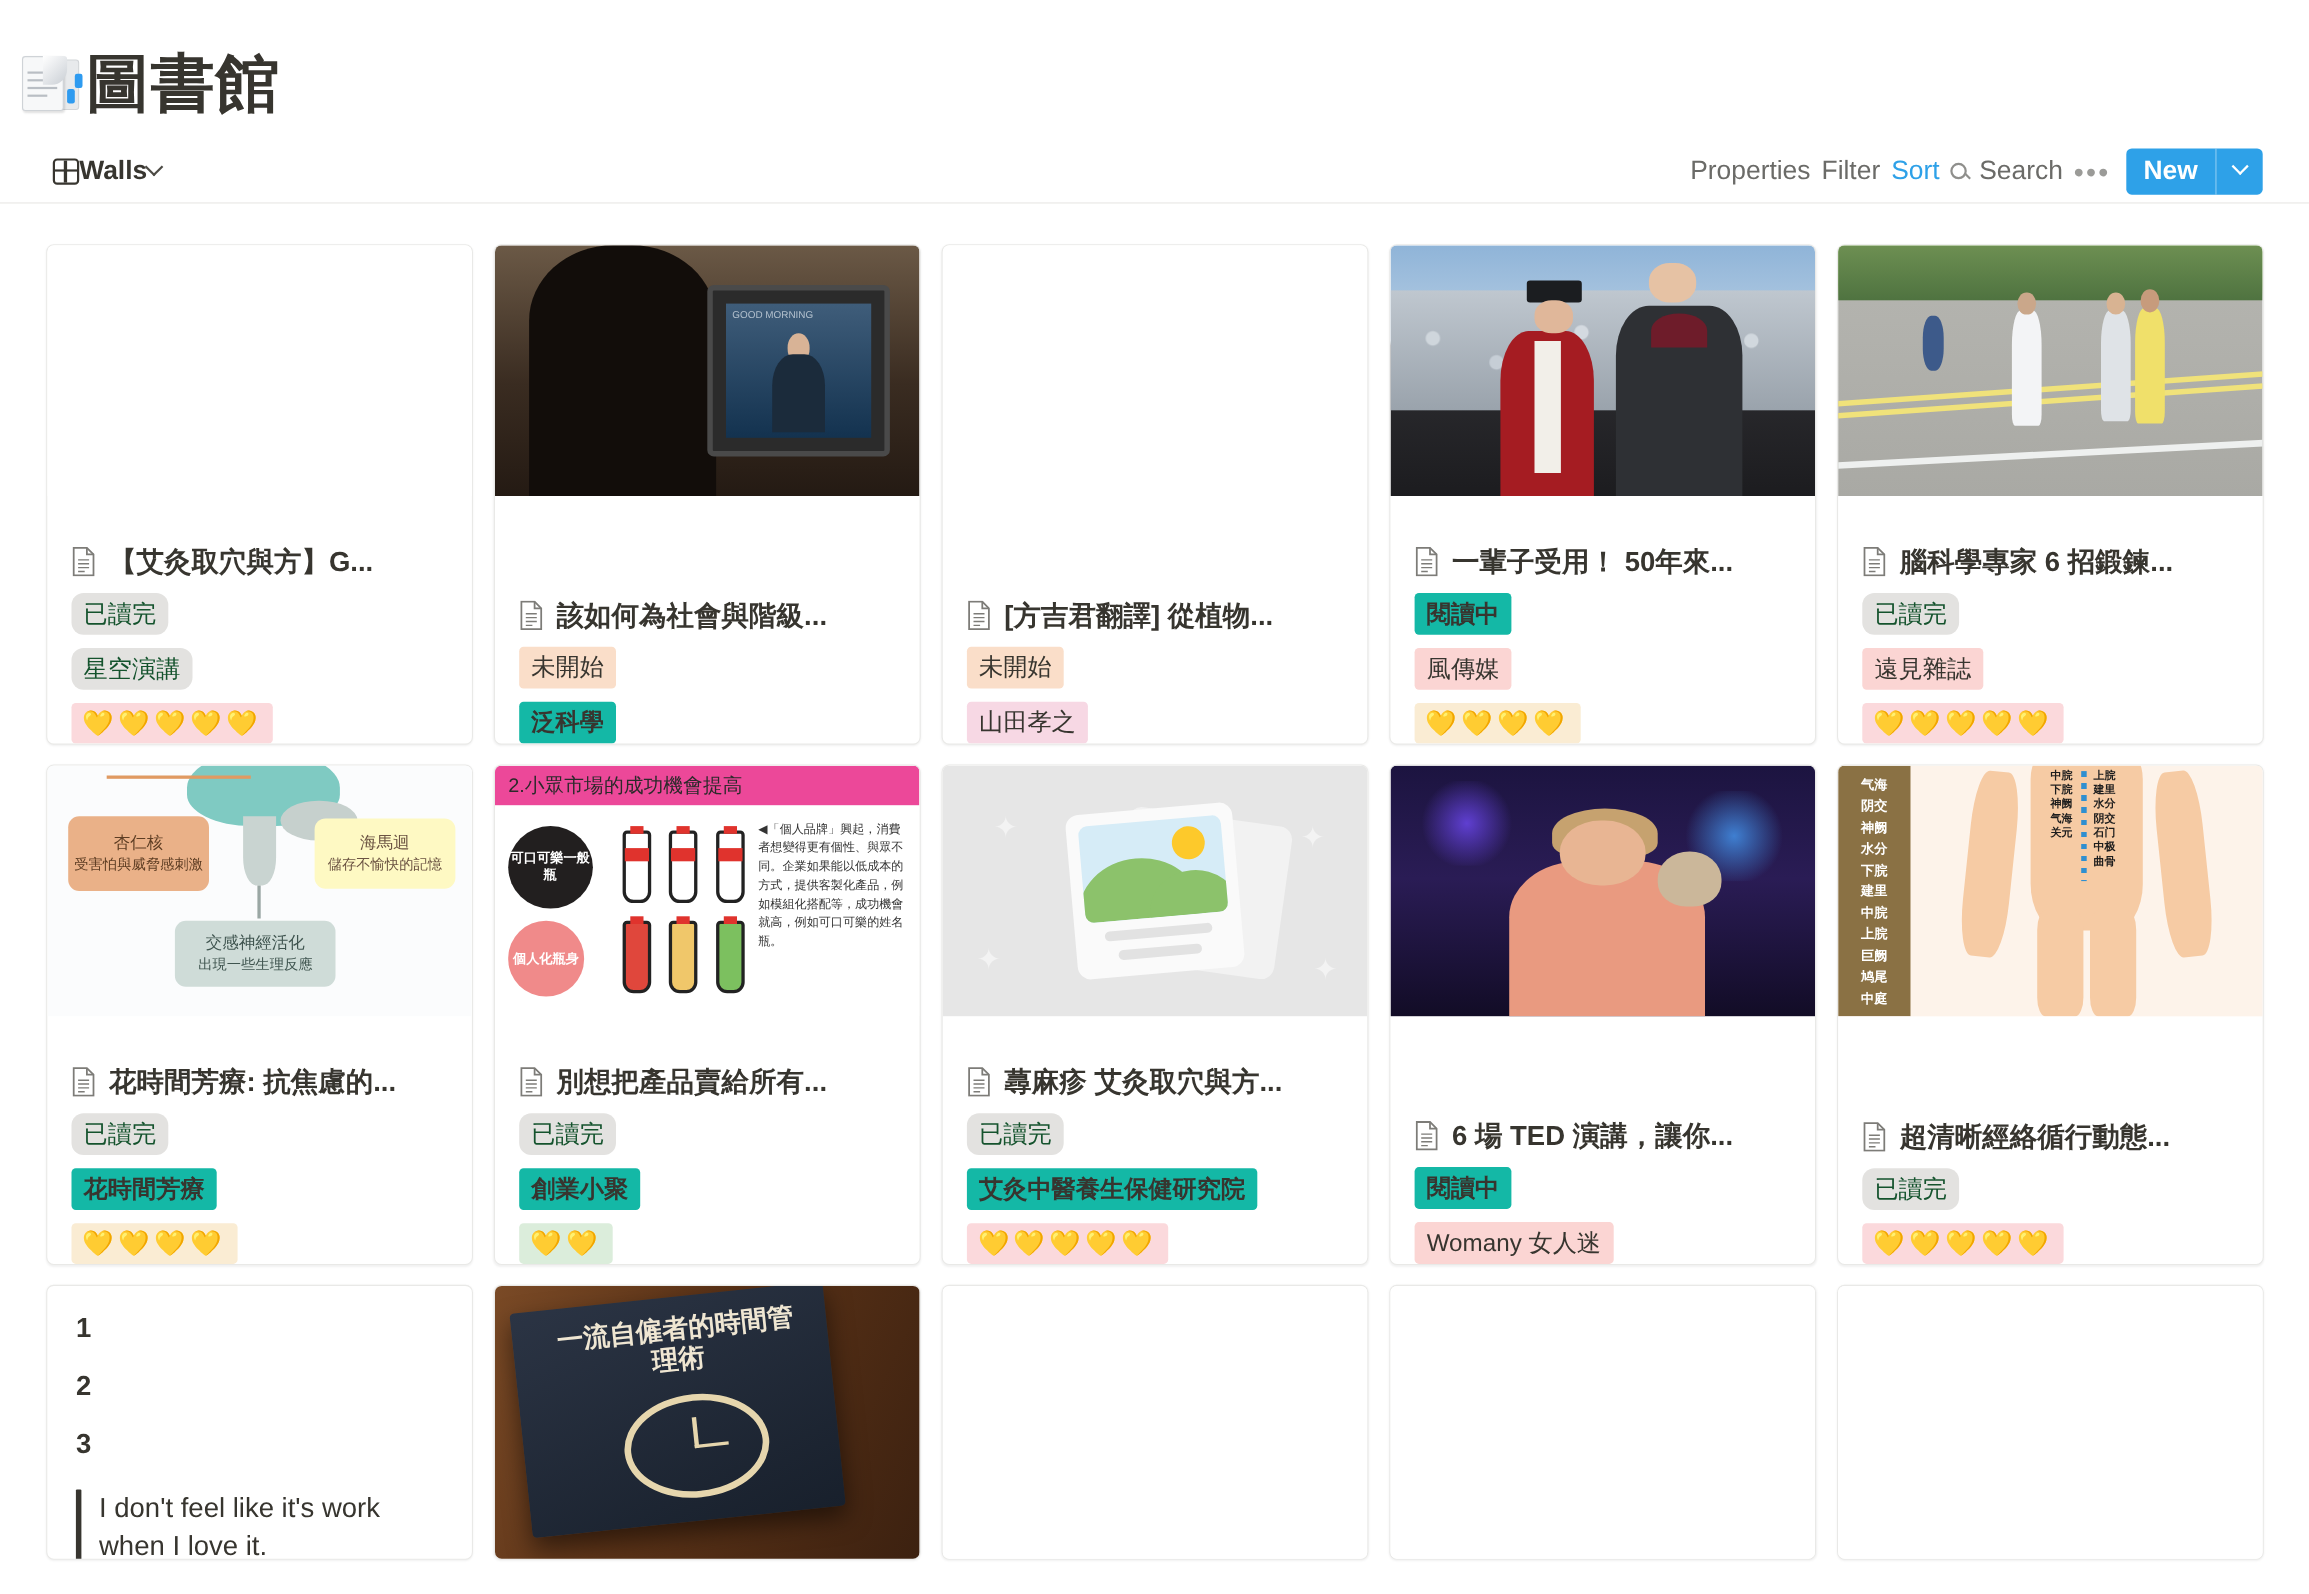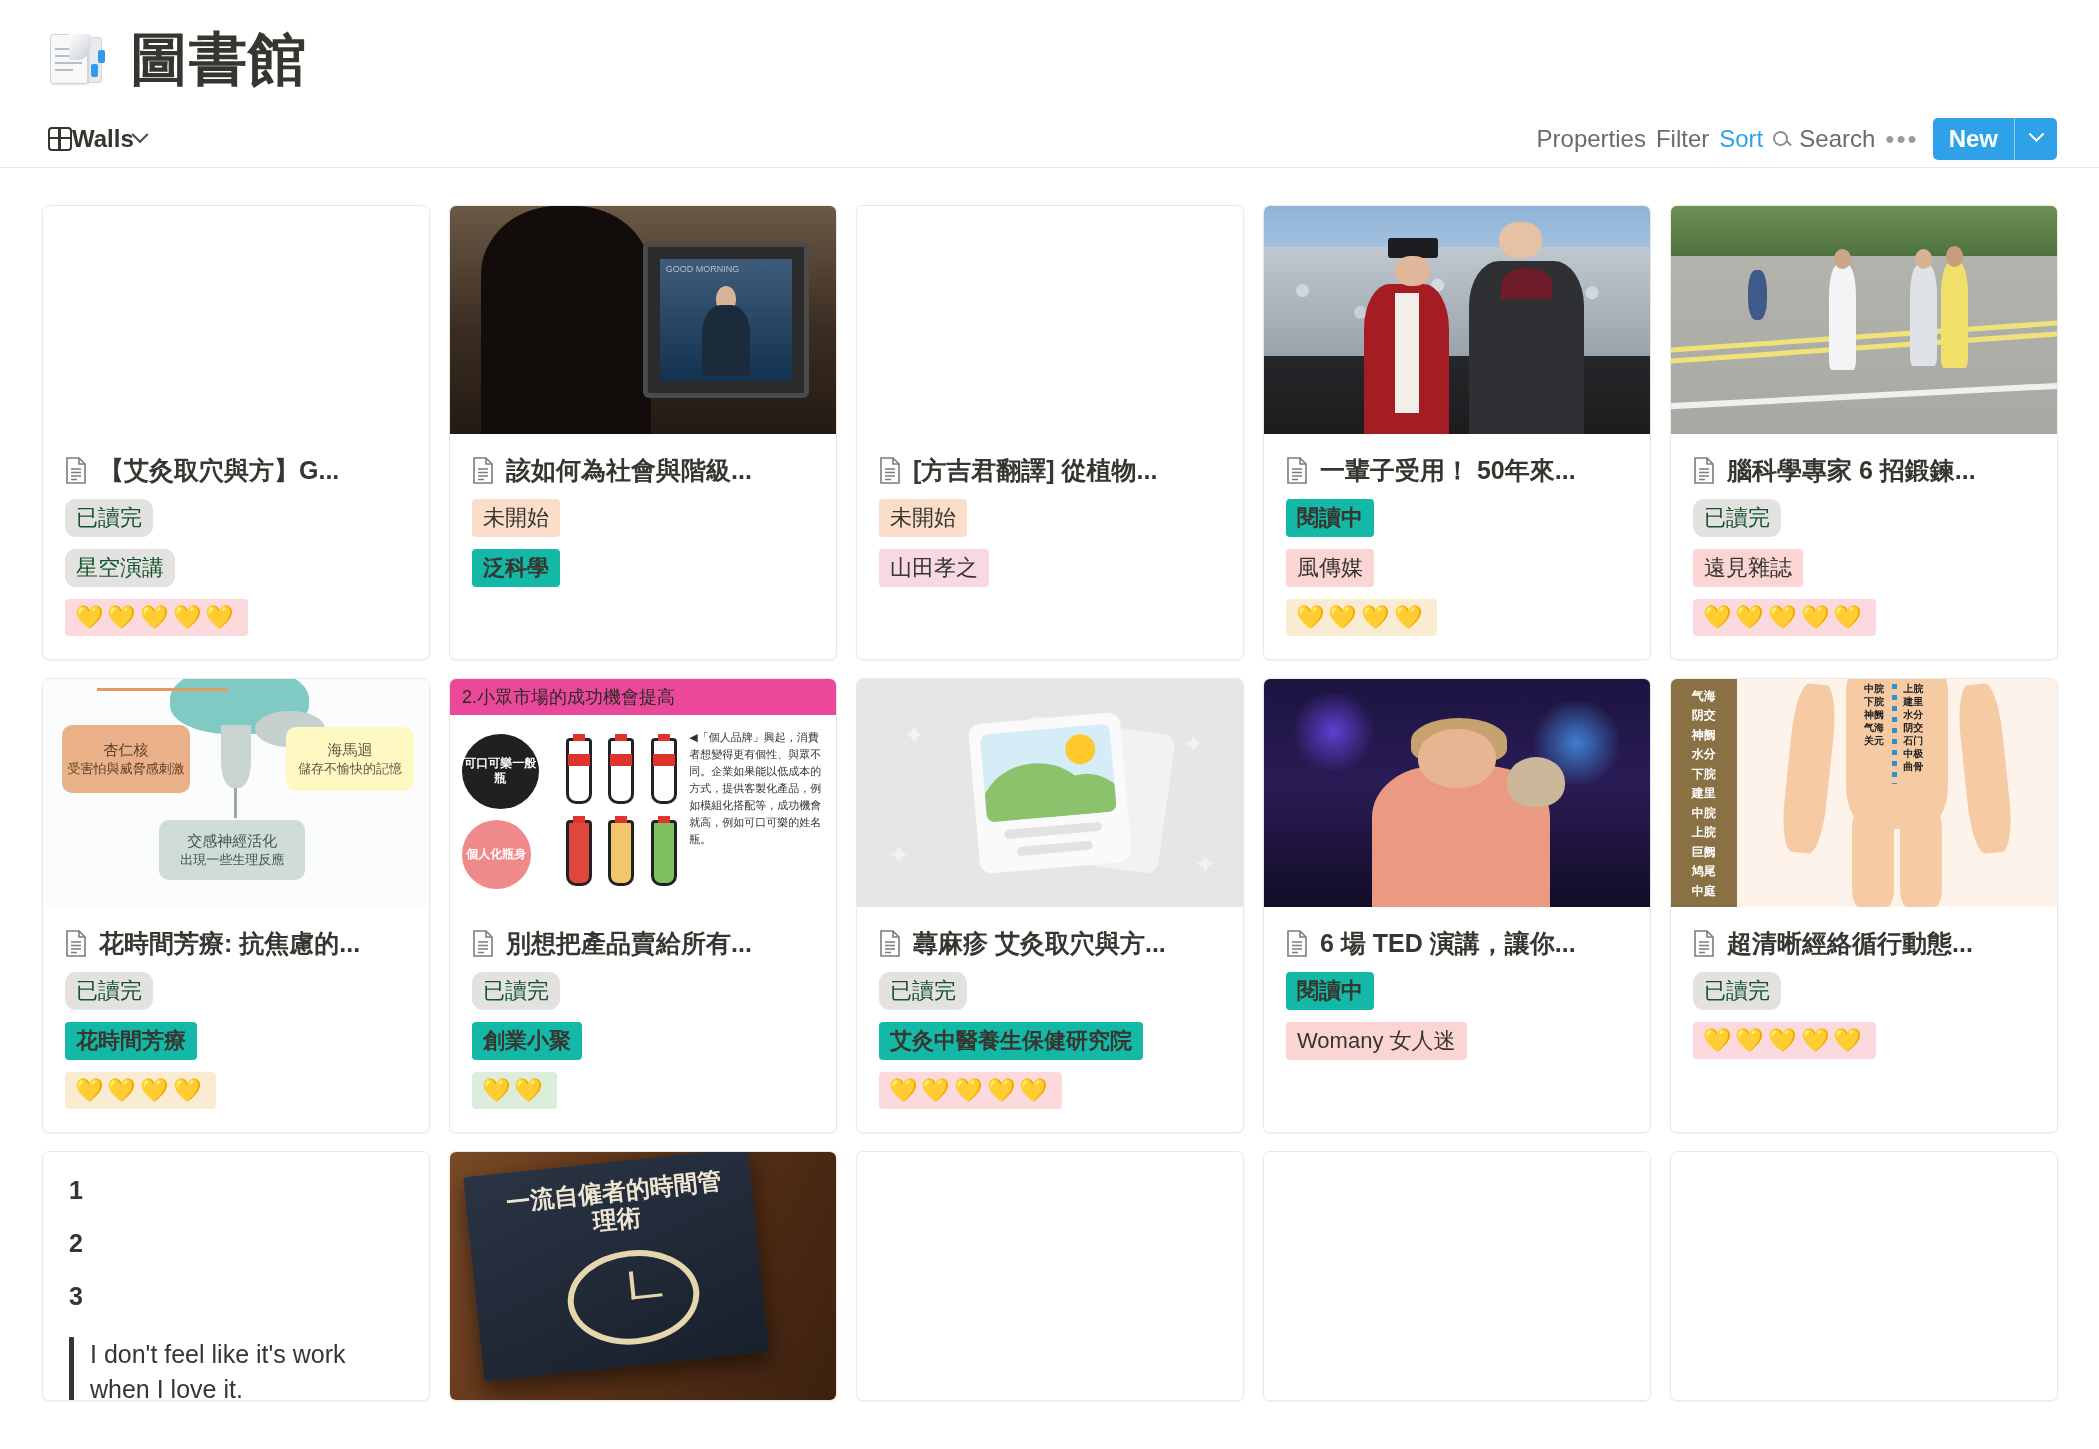--- a/index.html
+++ b/index.html
@@ -7,23 +7,24 @@
     width: 2099px; height: 1449px;
     background: #ffffff;
     font-family: "Liberation Sans", "DejaVu Sans", sans-serif;
     color: #37352f;
     overflow: hidden;
   }
   .page { width: 2099px; height: 1449px; position: relative; }
 
   
   .title-row {
-    display: flex; align-items: center; gap: 22px;
-    padding: 22px 0 0 46px;
+    display: flex; align-items: center; 
+    padding: 22px 0 0 16px;
     height: 96px;
+    margin-top: 17px;
   }
   .db-emoji { width: 62px; height: 62px; position: relative; flex: 0 0 auto; }
   .db-emoji .pg { position: absolute; border-radius: 3px; }
   .db-emoji .pg.back {
     width: 36px; height: 46px; left: 20px; top: 9px;
     background: #e8eaec; border: 1px solid #d2d5d8;
   }
   .db-emoji .pg.front {
     width: 38px; height: 50px; left: 4px; top: 6px;
     background: #f7f8f9; border: 1px solid #cfd3d7;
@@ -102,21 +103,21 @@
     grid-template-columns: repeat(5, 388px);
     gap: 18px 19px;
     padding: 37px 0 0 42px;
   }
   .card {
     width: 388px; background: #fff; border: 1px solid #e9e9e7;
     border-radius: 7px; box-shadow: 0 1px 2px rgba(15,15,15,.06);
     overflow: hidden; cursor: pointer;
     display: flex; flex-direction: column;
   }
-  .card.r1, .card.r2 { height: 455px; }
+  .card.r1, .card.r2 { height: 455px; justify-content: space-between; }
   .card.r3 { height: 250px; }
   .card-cover { width: 100%; height: 228px; flex: 0 0 auto; overflow: hidden; position: relative; }
   .card-cover.blank { background: #fff; }
   .card-body { padding: 20px 22px 0 22px; display: flex; flex-direction: column; gap: 12px; }
 
   .card-title {
     display: flex; align-items: center; gap: 12px;
     font-size: 25px; font-weight: bold; color: #37352f;
     white-space: nowrap; overflow: hidden;
   }

